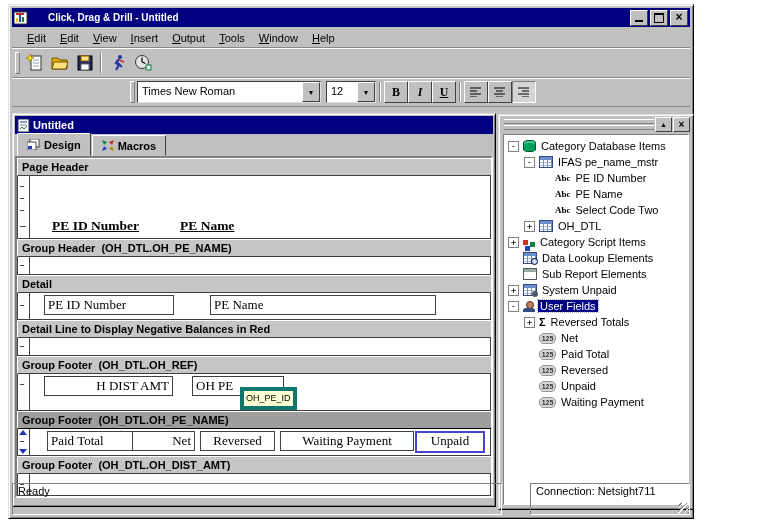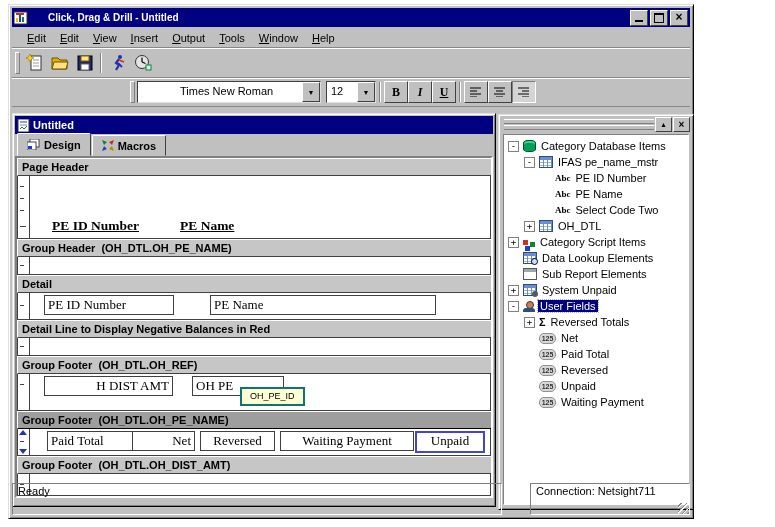--- a/index.html
+++ b/index.html
@@ -57,21 +57,21 @@
   .band-c{flex:none;background:#fff;border:1px solid #404040;border-top:none;display:flex;position:relative;}
   .band-c.grow{flex:1;}
   .ruler{width:11px;flex:none;border-right:1px solid #404040;position:relative;background:#fff;}
   .tick{position:absolute;left:2px;width:4px;height:1px;background:#444;}
   .anch-up{position:absolute;top:1px;left:1px;width:0;height:0;border-left:4px solid transparent;border-right:4px solid transparent;border-bottom:5px solid #2233bb;}
   .anch-dn{position:absolute;bottom:1px;left:1px;width:0;height:0;border-left:4px solid transparent;border-right:4px solid transparent;border-top:5px solid #2233bb;}
   .area{flex:1;position:relative;font-family:"Liberation Serif",serif;font-size:13px;}
   .ph-label{position:absolute;bottom:4px;font-weight:bold;text-decoration:underline;font-size:13.5px;white-space:nowrap;}
   .fbox{position:absolute;top:2px;height:18px;line-height:17px;border:1px solid #404040;background:#fff;padding:0 3px;white-space:nowrap;overflow:hidden;}
   .fbox.sel{border:2px solid #4444cc;line-height:15px;}
-  .tooltip{position:absolute;left:210px;top:13px;height:15px;line-height:14px;padding:0 8px;background:#ffffd6;border:2px solid #0f766e;font-family:"Liberation Sans",sans-serif;font-size:9px;z-index:5;text-align:center;}
+  .tooltip{position:absolute;left:210px;top:13px;height:15px;line-height:14px;padding:0 2px;background:#ffffd6;border:4px solid #0f766e;font-family:"Liberation Sans",sans-serif;font-size:9px;z-index:5;text-align:center;}
 
   
   .palette{position:absolute;left:489px;top:109px;width:190px;height:390px;background:#c0c0c0;padding:2px;}
   .pal-top{height:15px;position:relative;}
   .grip-line{position:absolute;left:3px;right:37px;height:3px;border-top:1px solid #fff;border-bottom:1px solid #808080;}
   .pal-btns{position:absolute;right:1px;top:0;display:flex;gap:1px;}
   .pal-btn{width:15px;height:13px;display:flex;align-items:center;justify-content:center;font-size:8px;line-height:8px;}
   .pal-btn.x{font-size:10px;font-weight:bold;}
   .tree{position:absolute;left:4px;right:4px;top:19px;bottom:4px;background:#fff;overflow:hidden;padding-top:3px;border:1px solid;border-color:#808080 #fff #fff #808080;}
   .trow{height:16px;display:flex;align-items:center;}
@@ -184,21 +184,21 @@
             <line x1="8" y1="8" x2="11.5" y2="9.5" stroke="#000" stroke-width="1.2"></line>
             <rect x="12" y="11" width="5" height="5" fill="#cfeedd" stroke="#108040"></rect>
           </svg>
     </span>
   </div>
 
   <div class="tbrow" style="height:28px;">
     <span style="width:115px;flex:none;"></span>
     <span class="grip"></span>
     <span class="combo well" style="width:182px;">
-      <span class="cval" style="flex:1;margin-left:38px;">Times New Roman</span>
+      <span class="cval" style="flex:1;">Times New Roman</span>
       <span class="cdrop btn3">
             <span>▼</span>
           </span>
     </span>
     <span style="width:5px;flex:none;"></span>
     <span class="combo well" style="width:48px;">
       <span class="cval" style="flex:1;">12</span>
       <span class="cdrop btn3">
             <span>▼</span>
           </span>

